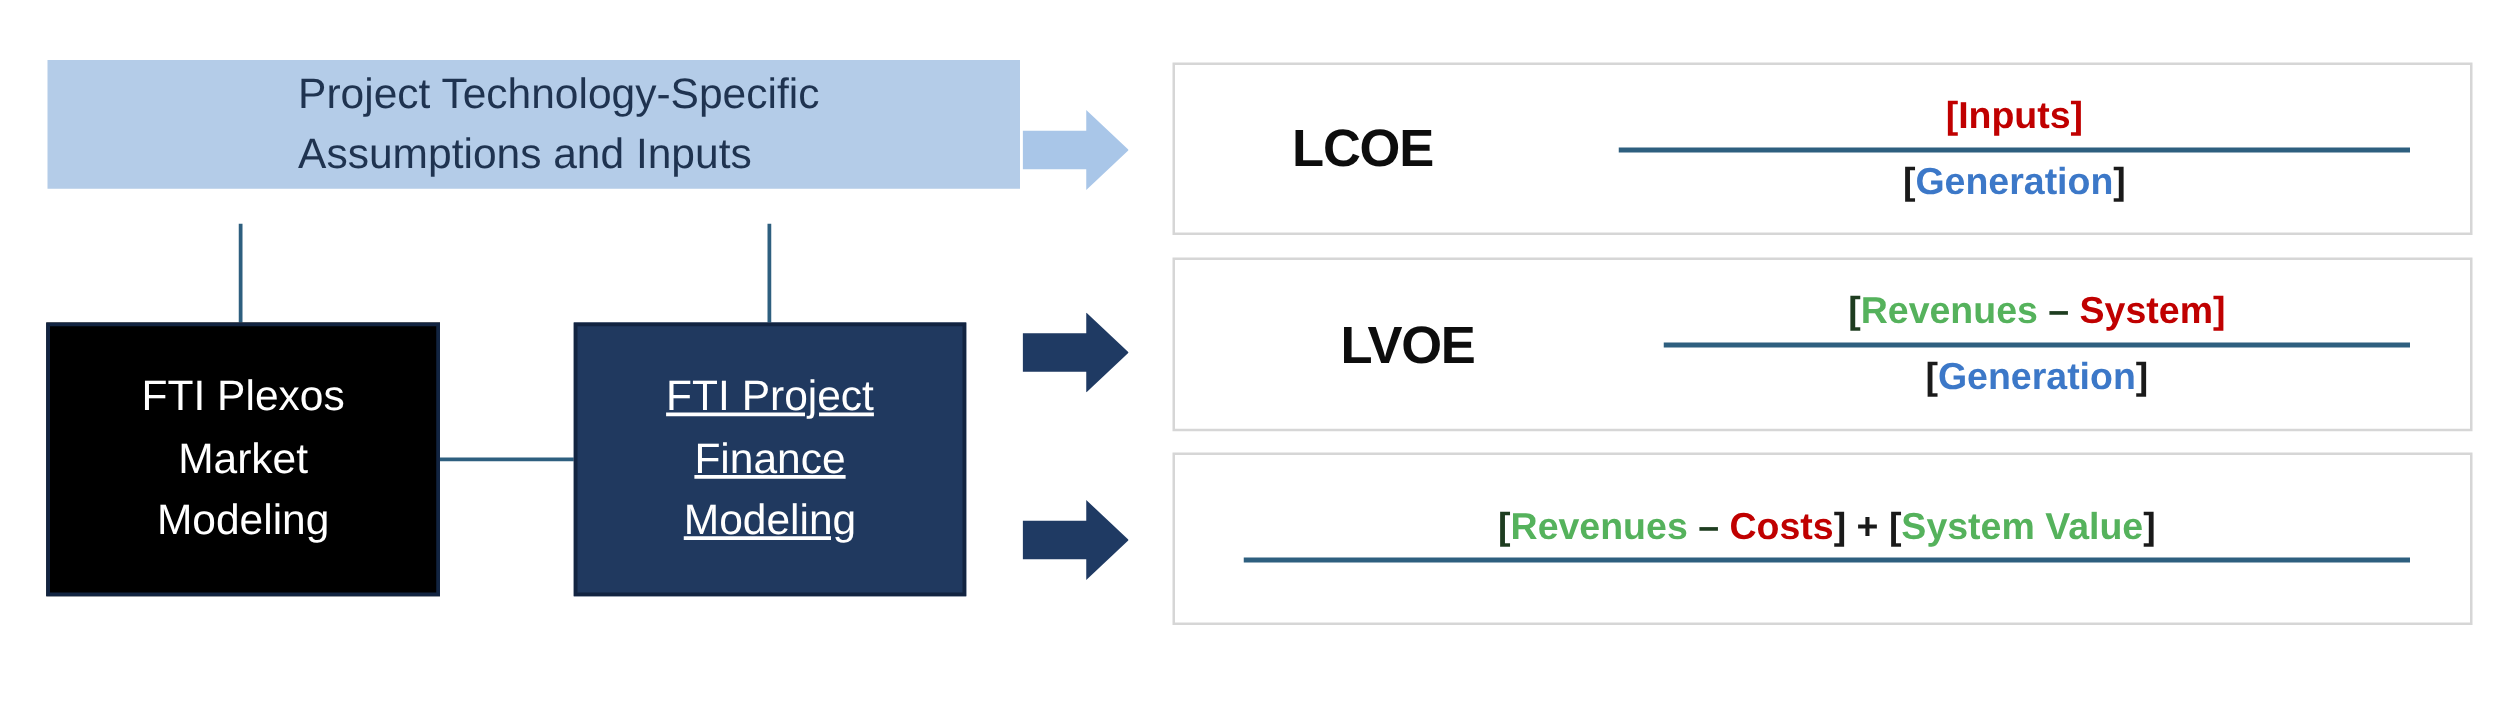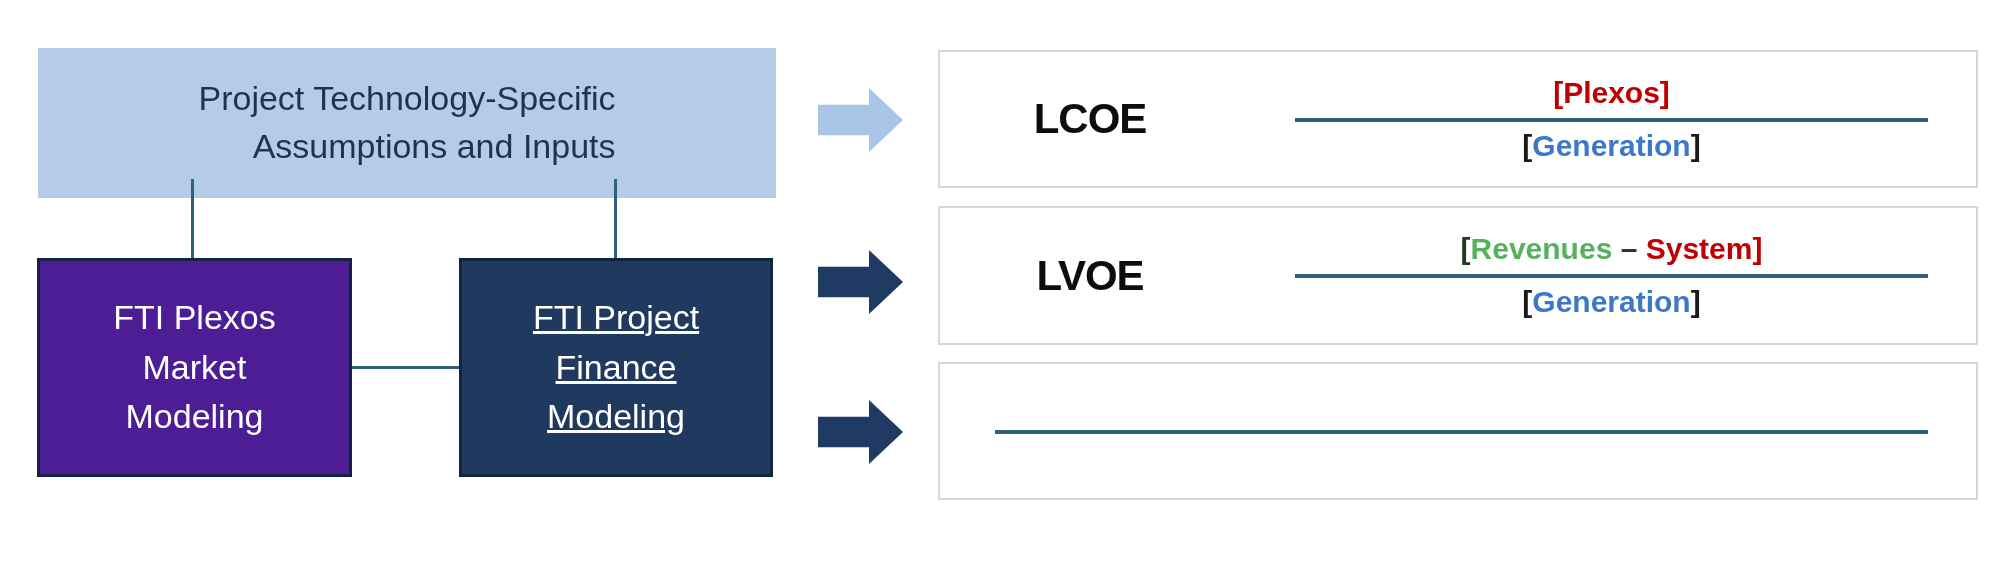--- a/index.html
+++ b/index.html
@@ -3,24 +3,24 @@
 <meta charset="utf-8">
 <style>
   html,body { margin:0; padding:0; background:#ffffff; }
   .canvas {
     position:relative; width:2000px; height:562px; background:#ffffff;
     font-family:"Liberation Sans", sans-serif; overflow:hidden;
   }
 
   
   .assumptions-box {
-    position:absolute; left:38px; top:48px; width:738px; height:150px;
+    position:absolute; left:38px; top:48px; width:738px; height:103px;
     display:flex; align-items:center; justify-content:center;
-    text-align:right; white-space:pre-line;
-    font-size:34px; line-height:1.4; color:#1F3350;
+    text-align:left; white-space:pre-line;
+    font-size:34px; line-height:1.4; color:#1F3350;padding-left:40px;
   }
   .navy-box {
     position:absolute; top:258px; height:219px; box-sizing:border-box;
     border:3px solid #122441; color:#ffffff;
     display:flex; align-items:center; justify-content:center;
     text-align:center; white-space:pre-line;
     font-size:34px; line-height:1.47;
   }
   #market-box  { left:37px;  width:315px; }
   #finance-box { left:459px; width:314px; }
@@ -39,21 +39,21 @@
   #arrow-lvoe { left:818px; top:250px; }
   #arrow-lnb  { left:818px; top:400px; }
 
   
   .metric-box {
     position:absolute; left:938px; width:1040px; box-sizing:border-box;
     background:#ffffff; border:2px solid #D6D6D6;
     display:flex; align-items:center;
   }
   #lcoe-box { top:50px;  height:138px; }
-  #lvoe-box { top:206px; height:139px; }
+  #lvoe-box { top:206px; height:139px;padding-left:36px; }
   #lnb-box  { top:362px; height:138px; }
 
   .metric-label {
     flex:0 0 auto; width:300px; text-align:center;
     font-size:42px; font-weight:700; color:#0D0D0D; letter-spacing:-1px;
   }
   .fraction {
     flex:1 1 auto; display:flex; flex-direction:column; align-items:center;
     margin-left:55px; margin-right:48px;
   }
@@ -67,50 +67,51 @@
 
 <div class="canvas">
 
   <div class="assumptions-box" style="background-color: rgb(180, 204, 232);">Project Technology-Specific
 Assumptions and Inputs</div>
 
   <div class="connector" id="conn-v-left" style="background-color: rgb(46, 95, 127);"></div>
   <div class="connector" id="conn-v-right" style="background-color: rgb(46, 95, 127);"></div>
   <div class="connector" id="conn-h-mid" style="background-color: rgb(46, 95, 127);"></div>
 
-  <div class="navy-box" id="market-box" style="background-color: #4c1d95;">FTI Plexos
+  <div class="navy-box" id="market-box" style="background-color: #000000;">FTI Plexos
 Market
 Modeling</div>
 
   <div class="navy-box" id="finance-box" style="background-color: rgb(32, 57, 95); text-decoration: underline;">FTI Project
 Finance
 Modeling</div>
 
   <div class="arrow" id="arrow-lcoe" style="background-color: rgb(169, 198, 232);"></div>
   <div class="arrow" id="arrow-lvoe" style="background-color: rgb(31, 58, 99);"></div>
   <div class="arrow" id="arrow-lnb" style="background-color: rgb(31, 58, 99);"></div>
 
   <div class="metric-box" id="lcoe-box">
     <div class="metric-label">LCOE</div>
     <div class="fraction">
-      <div class="num"><span style="color: rgb(192, 0, 0);">[Plexos]</span></div>
+      <div class="num"><span style="color: rgb(192, 0, 0);">[Inputs]</span></div>
       <div class="frac-line" style="background-color: rgb(46, 95, 127);"></div>
       <div class="den"><span style="color: rgb(26, 26, 26);">[</span><span style="color: rgb(60, 120, 200);">Generation</span><span style="color: rgb(26, 26, 26);">]</span></div>
     </div>
   </div>
 
   <div class="metric-box" id="lvoe-box">
     <div class="metric-label">LVOE</div>
     <div class="fraction">
       <div class="num"><span style="color: rgb(30, 61, 32);">[</span><span style="color: rgb(85, 178, 92);">Revenues</span><span style="color: rgb(30, 61, 32);"> – </span><span style="color: rgb(192, 0, 0);">System]</span></div>
       <div class="frac-line" style="background-color: rgb(46, 95, 127);"></div>
       <div class="den"><span style="color: rgb(26, 26, 26);">[</span><span style="color: rgb(60, 120, 200);">Generation</span><span style="color: rgb(26, 26, 26);">]</span></div>
     </div>
   </div>
 
   <div class="metric-box" id="lnb-box">
     <div class="fraction">
+      <div class="num"><span style="color: rgb(30, 61, 32);">[</span><span style="color: rgb(85, 178, 92);">Revenues</span><span style="color: rgb(30, 61, 32);"> – </span><span style="color: rgb(192, 0, 0);">Costs</span><span style="color: rgb(26, 26, 26);">] + [</span><span style="color: rgb(85, 178, 92);">System Value</span><span style="color: rgb(26, 26, 26);">]</span></div>
       <div class="frac-line" style="background-color: rgb(46, 95, 127);"></div>
       <div class="den"></div>
     </div>
   </div>
 
 </div>
 
 </body></html>

